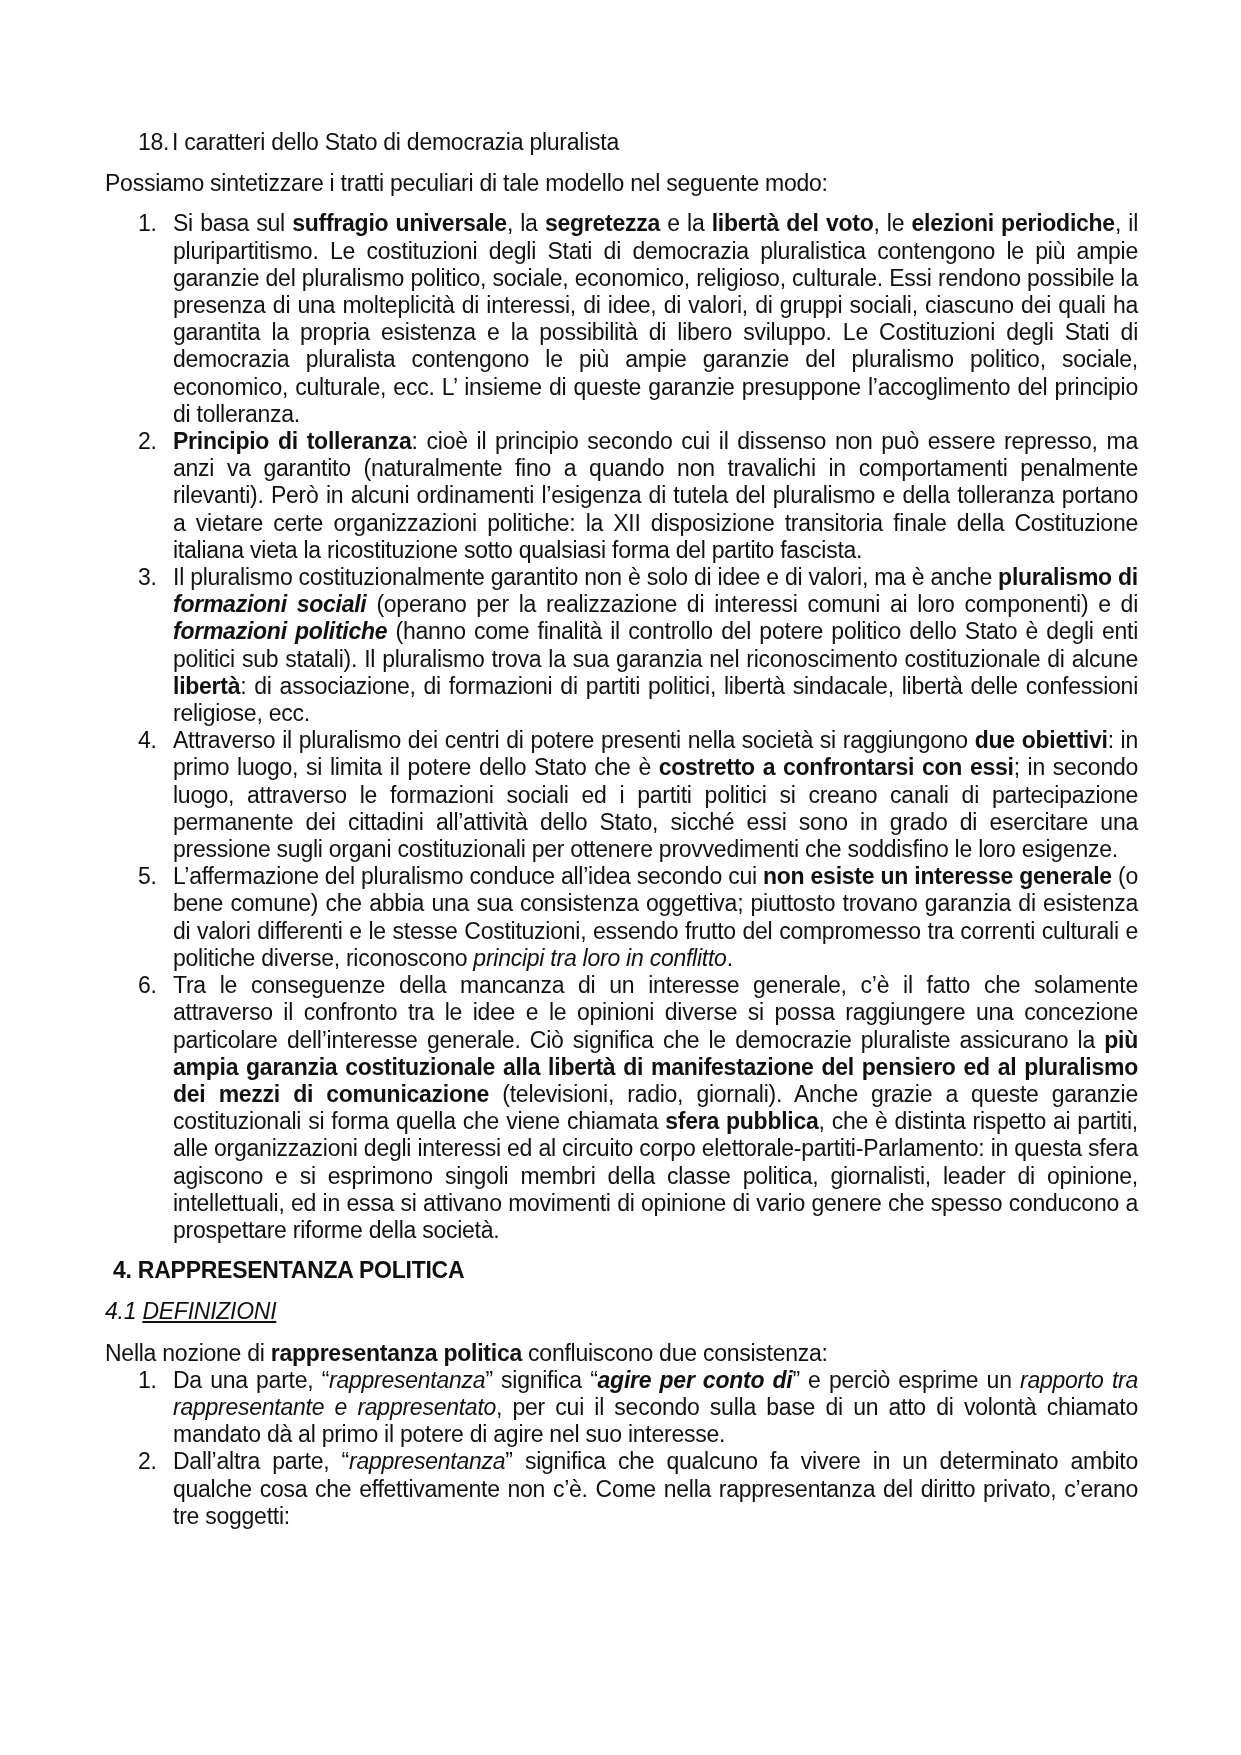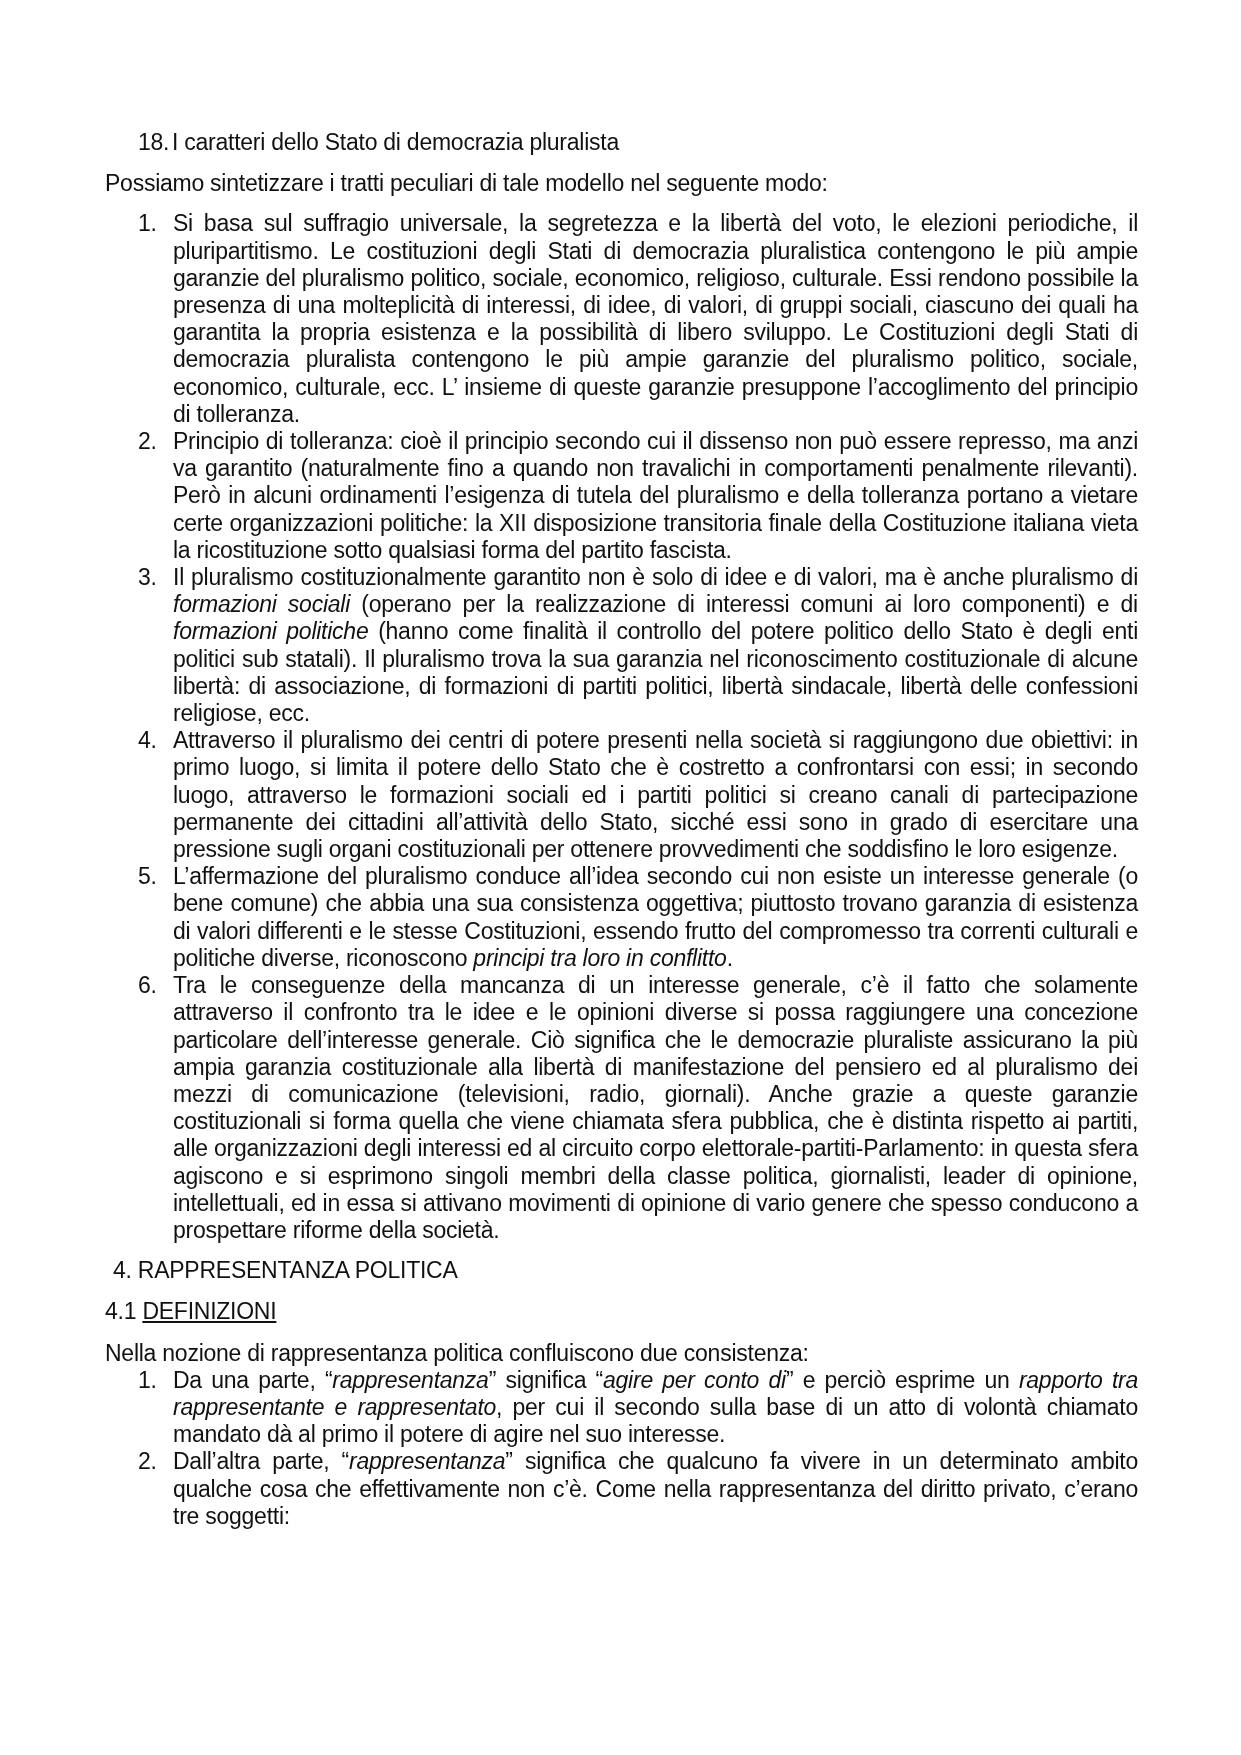--- a/index.html
+++ b/index.html
@@ -35,25 +35,25 @@
       position: relative;
       padding-left: 68px;
       text-align: justify;
       margin: 0;
     }
     ol li .marker {
       position: absolute;
       left: 33px;
       top: 0;
     }
-    b, .b { font-weight: normal; }
+    b, .b { font-weight: bold; }
     i, .i { font-style: italic; }
     .u { text-decoration: underline; }
     .section-title { margin: 4px 0 14px 8px; }
-    .subsection { margin: 12px 0 14px 0; }
+    .subsection { margin: 12px 0 14px 0; font-style: italic; }
     .intro2 { margin: 0 0 0 0; }
     .list2 { margin-top: 0; }
   </style>
 </head>
 <body>
 
 <div class="page">
 
   <div class="heading-num">
     <span class="num">18.</span><span>I caratteri dello Stato di democrazia pluralista</span>

